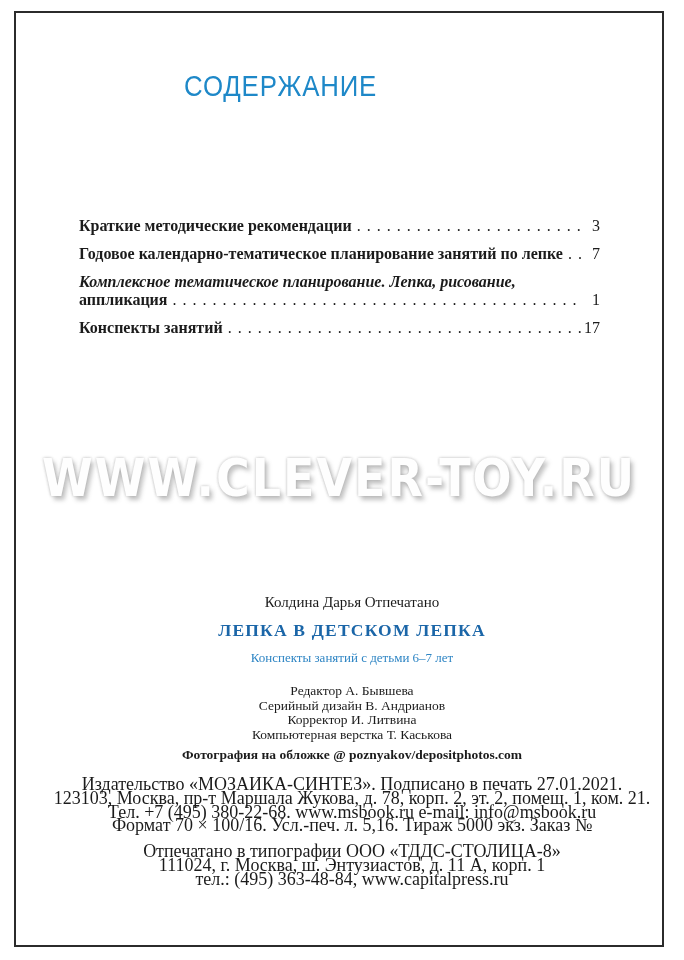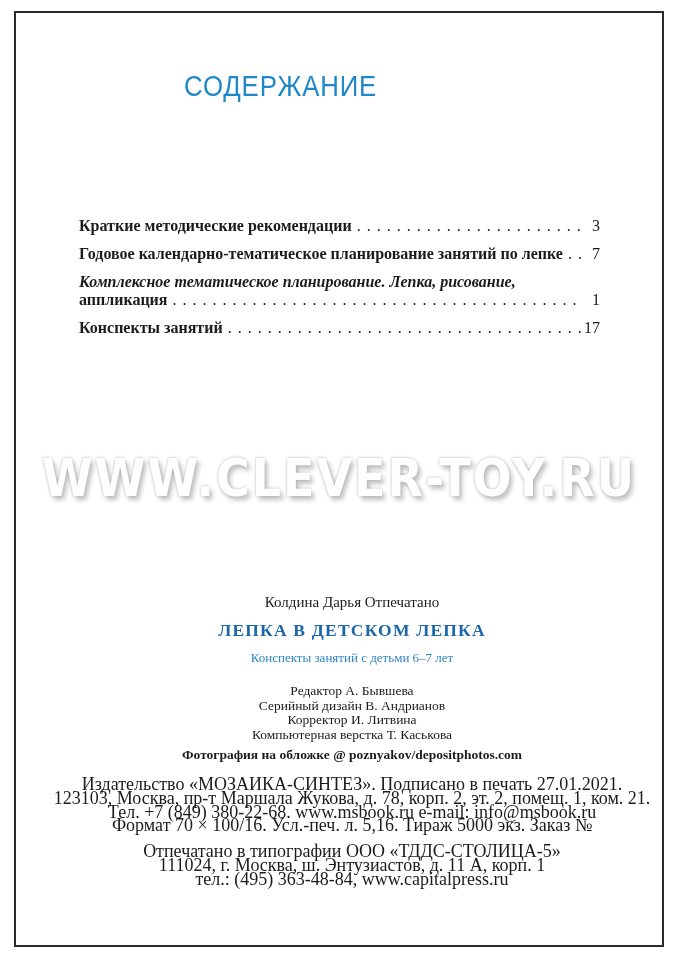--- a/index.html
+++ b/index.html
@@ -203,25 +203,25 @@
         <div>Серийный дизайн В. Андрианов</div>
         <div>Корректор И. Литвина</div>
         <div>Компьютерная верстка Т. Каськова</div>
       </div>
 
       <div class="photo-credit">Фотография на обложке @ poznyakov/depositphotos.com</div>
 
       <div class="publisher">
         <div>Издательство «МОЗАИКА-СИНТЕЗ». Подписано в печать 27.01.2021.</div>
         <div>123103, Москва, пр-т Маршала Жукова, д. 78, корп. 2, эт. 2, помещ. 1, ком. 21.</div>
-        <div>Тел. +7 (849) 380-22-68.  www.msbook.ru  e-mail: info@msbook.ru</div>
+        <div>Тел. +7 (495) 380-22-68.  www.msbook.ru  e-mail: info@msbook.ru</div>
         <div>Формат 70 × 100/16. Усл.-печ. л. 5,16. Тираж 5000 экз. Заказ №</div>
       </div>
 
       <div class="printer">
-        <div>Отпечатано в типографии ООО «ТДДС-СТОЛИЦА-5»</div>
+        <div>Отпечатано в типографии ООО «ТДДС-СТОЛИЦА-8»</div>
         <div>111024, г. Москва, ш. Энтузиастов, д. 11 А, корп. 1</div>
         <div>тел.: (495) 363-48-84,  www.capitalpress.ru</div>
       </div>
     </div>
 
   </div>
 </div>
 
 </body></html>

